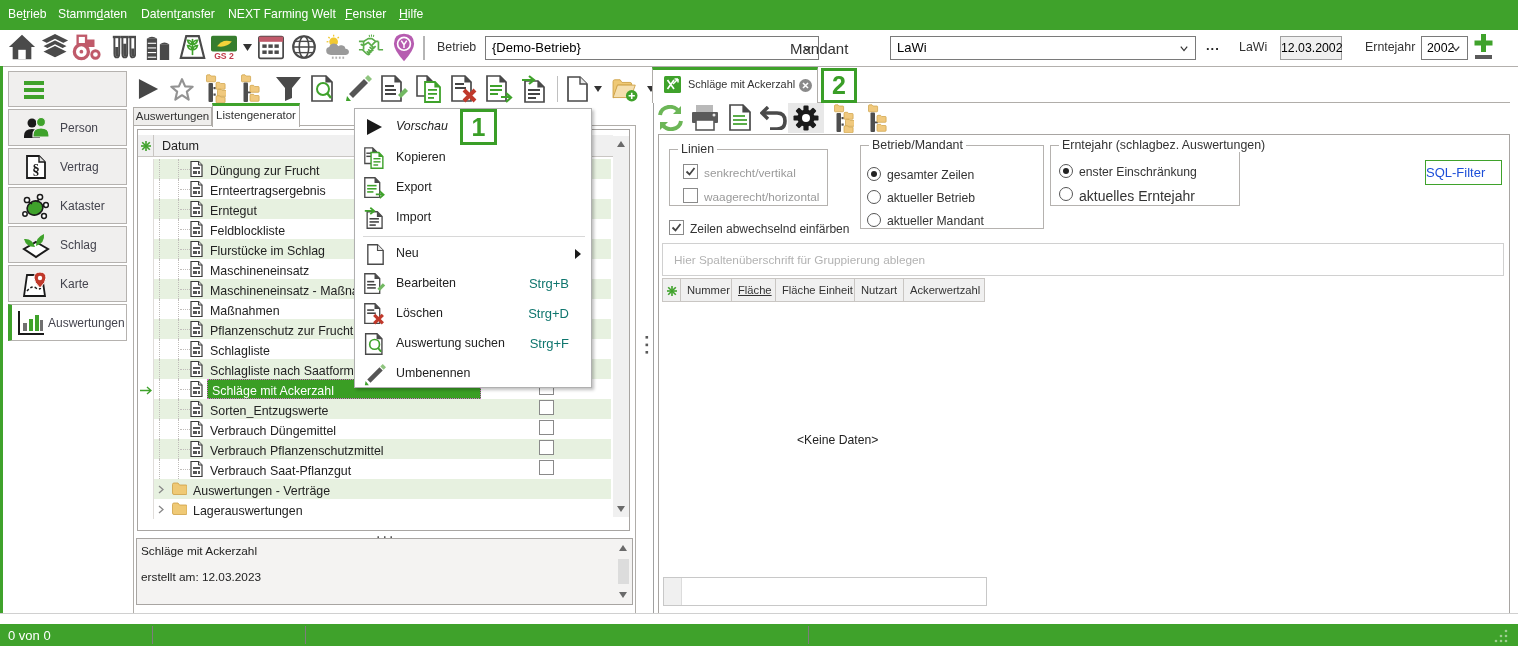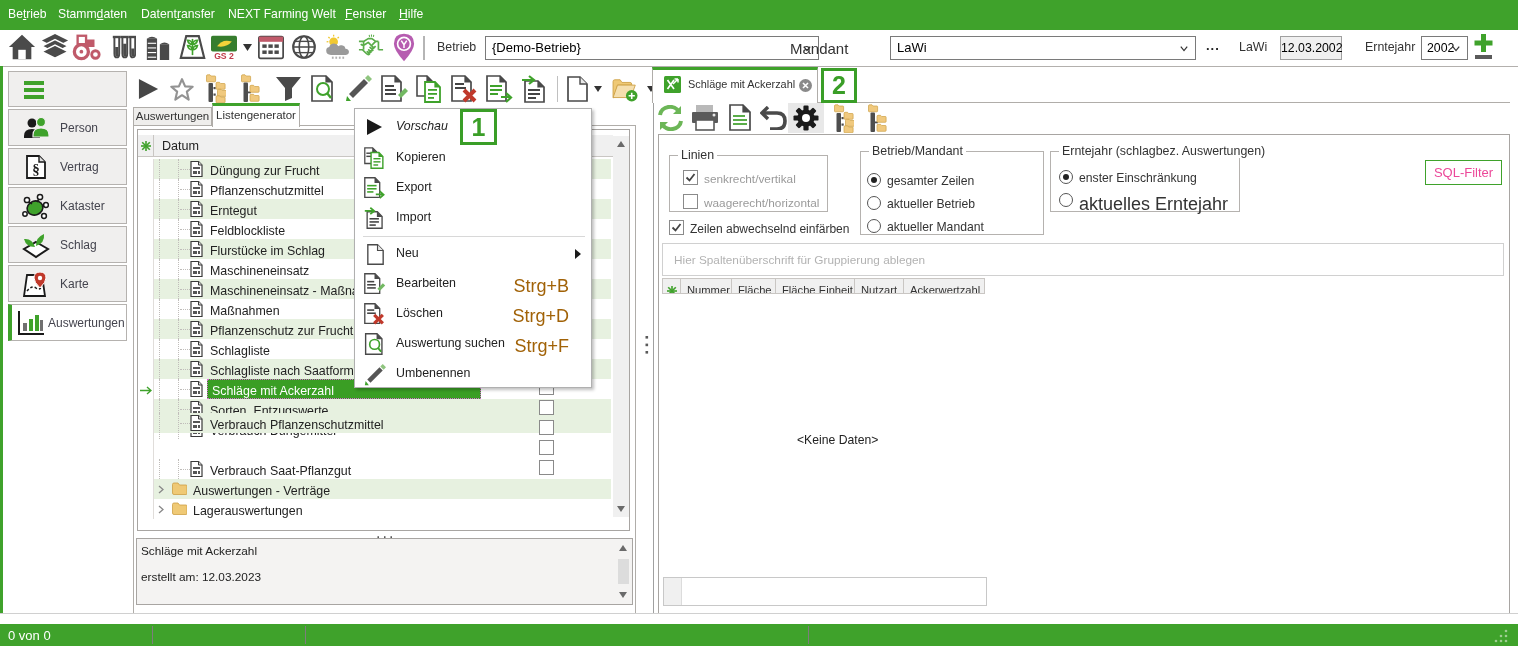--- a/index.html
+++ b/index.html
@@ -25,35 +25,35 @@
 .tab { position:absolute; font-size:13px; }
 
 .row { position:absolute; left:154px; width:457px; height:20px; line-height:20px; font-size:12.4px; color:#222; }
 .row.alt { background:#e7f1e0; }
 
 .sb { position:absolute; background:#f0f0f0; }
 
 .cmenu { position:absolute; left:354px; top:108px; width:238px; height:280px; background:#fff; border:1px solid #b0b0b0; box-shadow:2px 2px 3px rgba(0,0,0,0.25); z-index:50; }
 .cmi { position:absolute; left:0; width:100%; height:24px; }
 .cmi .t { position:absolute; left:41px; top:4px; font-size:12.4px; color:#222; }
-.cmi .sc { position:absolute; right:22px; top:4px; font-size:18px; color:#a16207; }
+.cmi .sc { position:absolute; right:22px; top:4px; font-size:13px; color:#0f766e; }
 .cmi .ic { position:absolute; left:9px; top:1px; }
 .badge { position:absolute; border:3.5px solid #3a9e27; background:#fff; color:#3a9e27; font-weight:bold; font-size:25px; text-align:center; z-index:60; }
 
-.gbox { position:absolute; border:1px solid #b5b2af;margin-top:6px; }
+.gbox { position:absolute; border:1px solid #b5b2af; }
 .gbox .cap { position:absolute; top:-8px; left:8px; background:#fff; padding:0 3px; font-size:12.4px; color:#333; white-space:nowrap; }
 .ck { position:absolute; width:15px; height:15px; border:1px solid #8a8a8a; background:#fff; }
 .radio { position:absolute; width:14px; height:14px; border:1px solid #555; border-radius:50%; background:#fff; }
 .radio.on:after { content:""; position:absolute; left:3px; top:3px; width:6px; height:6px; background:#222; border-radius:50%; }
 .row .dl1 { position:absolute; left:5px; top:0; height:20px; border-left:1px dotted #c0bdba; }
 .row .dl2 { position:absolute; left:24px; top:0; height:20px; border-left:1px dotted #c0bdba; }
 .row .dlh { position:absolute; left:26px; top:10px; width:10px; height:0; border-top:1px dotted #c0bdba; }
 .row .di { position:absolute; left:36px; top:2px; }
 .row .rt { position:absolute; left:56px; top:2px; white-space:nowrap; }
-.gh { position:absolute; top:0; height:16px; background:#f0f0f0; border:1px solid #c9c6c3; border-left:none; padding:5px 0 0 6px; font-size:11.2px; white-space:nowrap; overflow:hidden; }
+.gh { position:absolute; top:0; height:24px; background:#f0f0f0; border:1px solid #c9c6c3; border-left:none; padding:5px 0 0 6px; font-size:11.2px; white-space:nowrap; overflow:hidden; }
 #gridheader .gh:first-child { border-left:1px solid #c9c6c3; }
 
 .statusbar { position:absolute; left:0; top:624px; width:1518px; height:22px; background:#3fa22b; color:#fff; font-size:13px; }
 svg { display:block; }
 </style>
 </head>
 <body>
 <svg width="0" height="0" style="position:absolute;">
 <defs>
 <g id="docicon">
@@ -436,21 +436,21 @@
         </svg>
         <span class="rt">Düngung zur Frucht</span>
       </div>
     <div class="row" style="top:179px">
         <i class="dl1"></i>
         <i class="dl2"></i>
         <i class="dlh"></i>
         <svg class="di" width="13" height="16">
           <use href="#docicon"></use>
         </svg>
-        <span class="rt">Pflanzenschutzmittel</span>
+        <span class="rt">Ernteertragsergebnis</span>
       </div>
     <div class="row alt" style="top:199px">
         <i class="dl1"></i>
         <i class="dl2"></i>
         <i class="dlh"></i>
         <svg class="di" width="13" height="16">
           <use href="#docicon"></use>
         </svg>
         <span class="rt">Erntegut</span>
       </div>
@@ -540,21 +540,21 @@
       </div>
     <div class="row" style="top:419px">
         <i class="dl1"></i>
         <i class="dl2"></i>
         <i class="dlh"></i>
         <svg class="di" width="13" height="16">
           <use href="#docicon"></use>
         </svg>
         <span class="rt">Verbrauch Düngemittel</span>
       </div>
-    <div class="row alt" style="top:413px">
+    <div class="row alt" style="top:439px">
         <i class="dl1"></i>
         <i class="dl2"></i>
         <i class="dlh"></i>
         <svg class="di" width="13" height="16">
           <use href="#docicon"></use>
         </svg>
         <span class="rt">Verbrauch Pflanzenschutzmittel</span>
       </div>
     <div class="row" style="top:459px">
         <i class="dl1"></i>
@@ -723,24 +723,24 @@
       <span class="abs" style="left:26px; top:45px; font-size:12.2px;">aktueller Betrieb</span>
     <div class="radio" style="left:6px; top:67px;"></div>
       <span class="abs" style="left:26px; top:68px; font-size:12.2px;">aktueller Mandant</span>
   </div>
 
   <div class="gbox" style="left:1050px; top:145px; width:190px; height:61px;">
       <span class="cap">Erntejahr (schlagbez. Auswertungen)</span>
     <div class="radio on" style="left:8px; top:18px;"></div>
       <span class="abs" style="left:28px; top:19px; font-size:12.2px;">enster Einschränkung</span>
     <div class="radio" style="left:8px; top:41px;"></div>
-      <span class="abs" style="left:28px; top:42px; font-size:18px;">aktuelles Erntejahr</span>
-  </div>
-
-  <div class="abs" style="left:1425px; top:160px; width:77px; height:25px; border:1px solid #3fa22b; background:#fff; text-align:center; line-height:23px; color:#ec4899;">SQL-Filter</div>
+      <span class="abs" style="left:28px; top:42px; font-size:14px;">aktuelles Erntejahr</span>
+  </div>
+
+  <div class="abs" style="left:1425px; top:160px; width:77px; height:25px; border:1px solid #3fa22b; background:#fff; line-height:23px; color:#1d4ed8;">SQL-Filter</div>
 
   <div class="ck" style="left:669px; top:220px;">
       <svg style="position:absolute;left:1px;top:1px;" width="11" height="11" viewBox="0 0 11 11">
         <path d="M1.5 5.5 L4.5 8.5 L9.5 2" fill="none" stroke="#444" stroke-width="1.8"></path>
       </svg>
     </div>
   <span class="abs" style="left:690px; top:222px; color:#333; font-size:12px;">Zeilen abwechselnd einfärben</span>
 
   <div class="abs" style="left:662px; top:243px; width:842px; height:33px; border:1px solid #d0d0d0; background:#fff;">
     <span class="abs" style="left:11px; top:9px; color:#b2b2b2; font-size:11.8px;">Hier Spaltenüberschrift für Gruppierung ablegen</span>

